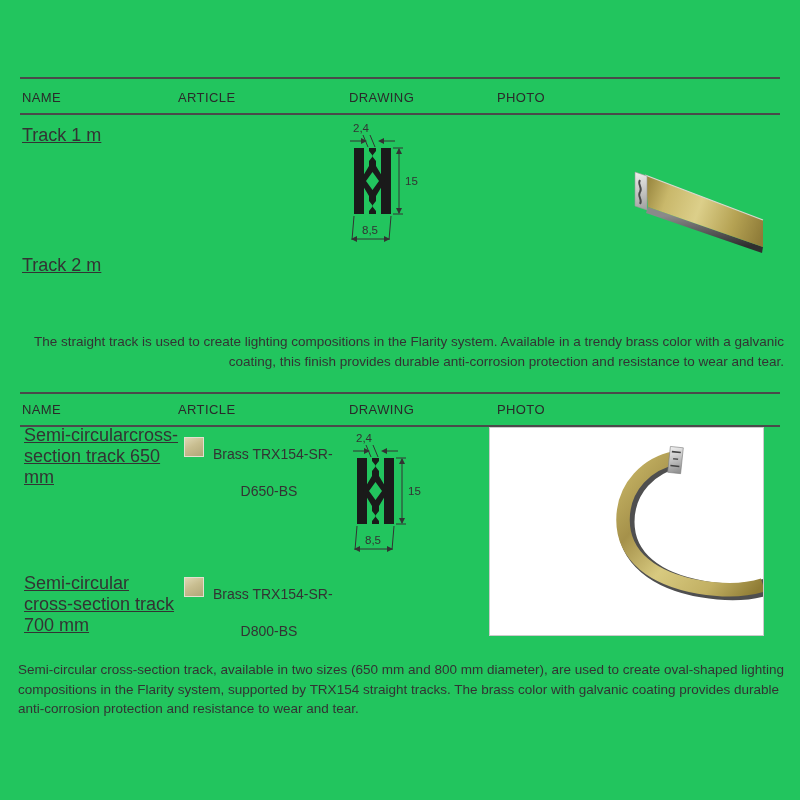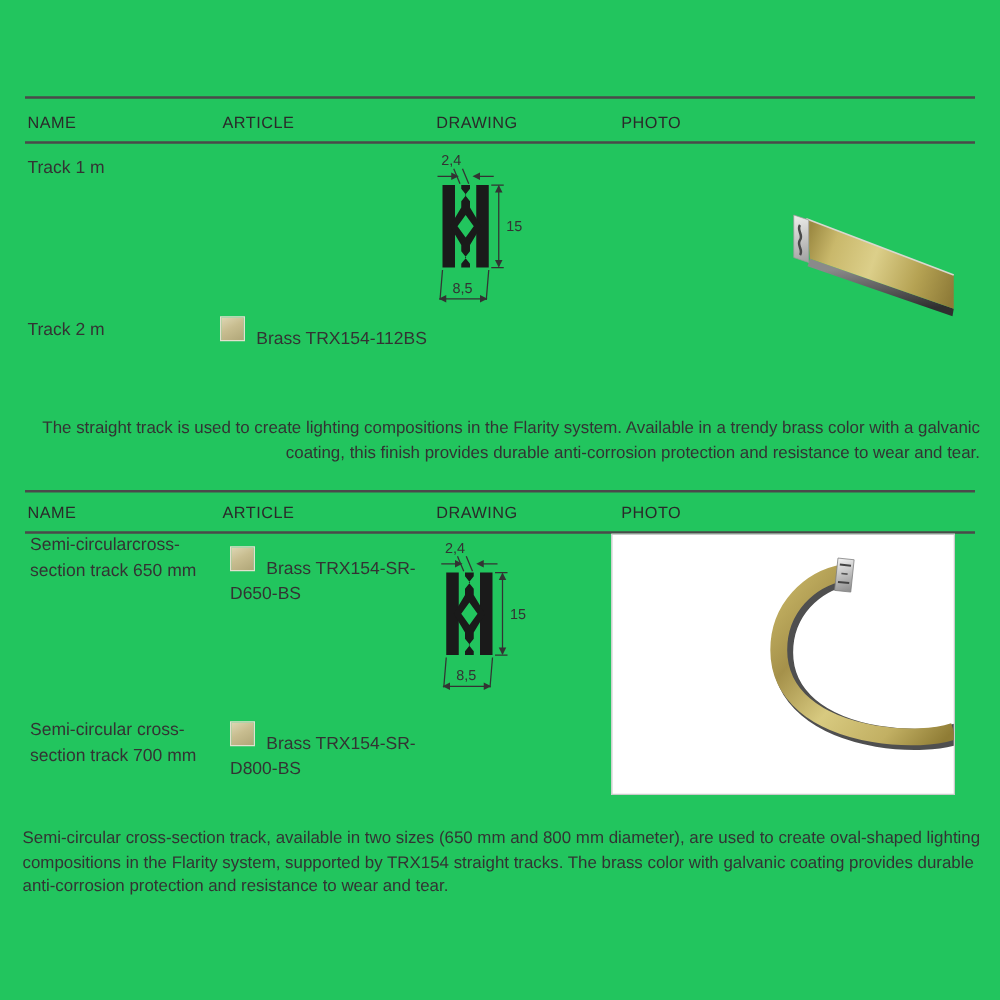--- a/index.html
+++ b/index.html
@@ -4,31 +4,31 @@
 <style>
   html,body{margin:0;padding:0;background:#ffffff;}
   .page{
     position:relative;width:800px;height:800px;background:#22c55e;
     font-family:"Liberation Sans",sans-serif;color:#333333;overflow:hidden;
   }
   .rule{position:absolute;left:20px;width:760px;background:#4a4a4a;}
   .rule.top{height:2px;}
   .rule.under{height:1.5px;}
   .hdr{position:absolute;font-size:13px;color:#2a2a2a;letter-spacing:.4px;white-space:nowrap;}
-  .name{position:absolute;font-size:14px;color:#333;white-space:nowrap;}
+  .name{position:absolute;font-size:18px;color:#333;white-space:nowrap;text-decoration:underline;}
   .name.wrap{white-space:normal;width:158px;line-height:21px;}
   .article{position:absolute;width:170px;font-size:14px;color:#333;}
   .article .line1{display:flex;align-items:flex-start;}
   .swatch{
     width:20px;height:20px;flex:0 0 20px;
     background:linear-gradient(150deg,#ded7b4 0%,#c8bd90 45%,#b0a678 100%);
     border:1px solid #e3e0cf;box-sizing:border-box;
   }
   .article .code{margin:8px 0 0 9px;white-space:nowrap;line-height:19px;}
-  .article .line2{margin-top:1px;line-height:19px;white-space:nowrap;}
+  .article .line2{margin-top:18px;line-height:19px;white-space:nowrap;text-align:center;}
   .para{position:absolute;left:18px;width:766px;font-size:13.5px;line-height:19.5px;color:#333;}
   .drawing{position:absolute;width:90px;height:128px;}
   .photo{position:absolute;}
   .photo-box{position:absolute;border:1px solid #cbcbcb;background:#fff;box-sizing:border-box;}
   .dim-text{font-size:11.5px;fill:#333;font-family:"Liberation Sans",sans-serif;}
   .dim-line{stroke:#333;stroke-width:1;fill:none;}
   .dim-arrow{fill:#333;stroke:none;}
 </style>
 </head>
 <body>
@@ -97,27 +97,20 @@
       </linearGradient>
     </defs>
     <polygon points="32,55 147,95 146,101 30,61" fill="url(#gflange)"></polygon>
     <polygon points="29,23 147,68 147,95 32,55" fill="url(#gbar)"></polygon>
     <line x1="29" y1="23" x2="147" y2="68" stroke="#d9d9d0" stroke-width="1.3"></line>
     <polygon points="19,20 31,24 31,58 19,54" fill="url(#gcap)" stroke="#9a9a9a" stroke-width=".6"></polygon>
     <path d="M24,28 c-3,4 3,8 0,12 c-3,4 3,8 0,12" stroke="#4a4a4a" stroke-width="2" fill="none"></path>
   </svg>
 
   <div class="name" style="left:22px;top:255px;">Track 2 m</div>
-  <div class="article" style="left:176px;top:253px;">
-    <div class="line1">
-      <span class="swatch"></span>
-      <span class="code">Brass TRX154-112BS</span>
-    </div>
-    <div class="line2"></div>
-  </div>
 
   <div class="para" style="top:332px;text-align:right;">The straight track is used to create lighting compositions in the Flarity system. Available in a trendy brass color with a galvanic coating, this finish provides durable anti-corrosion protection and resistance to wear and tear.</div>
 
   <div class="rule top" style="top:392px;"></div>
 
   <div class="hdr" style="left:22px;top:402px;">NAME</div>
   <div class="hdr" style="left:178px;top:402px;">ARTICLE</div>
   <div class="hdr" style="left:349px;top:402px;">DRAWING</div>
   <div class="hdr" style="left:497px;top:402px;">PHOTO</div>
 

